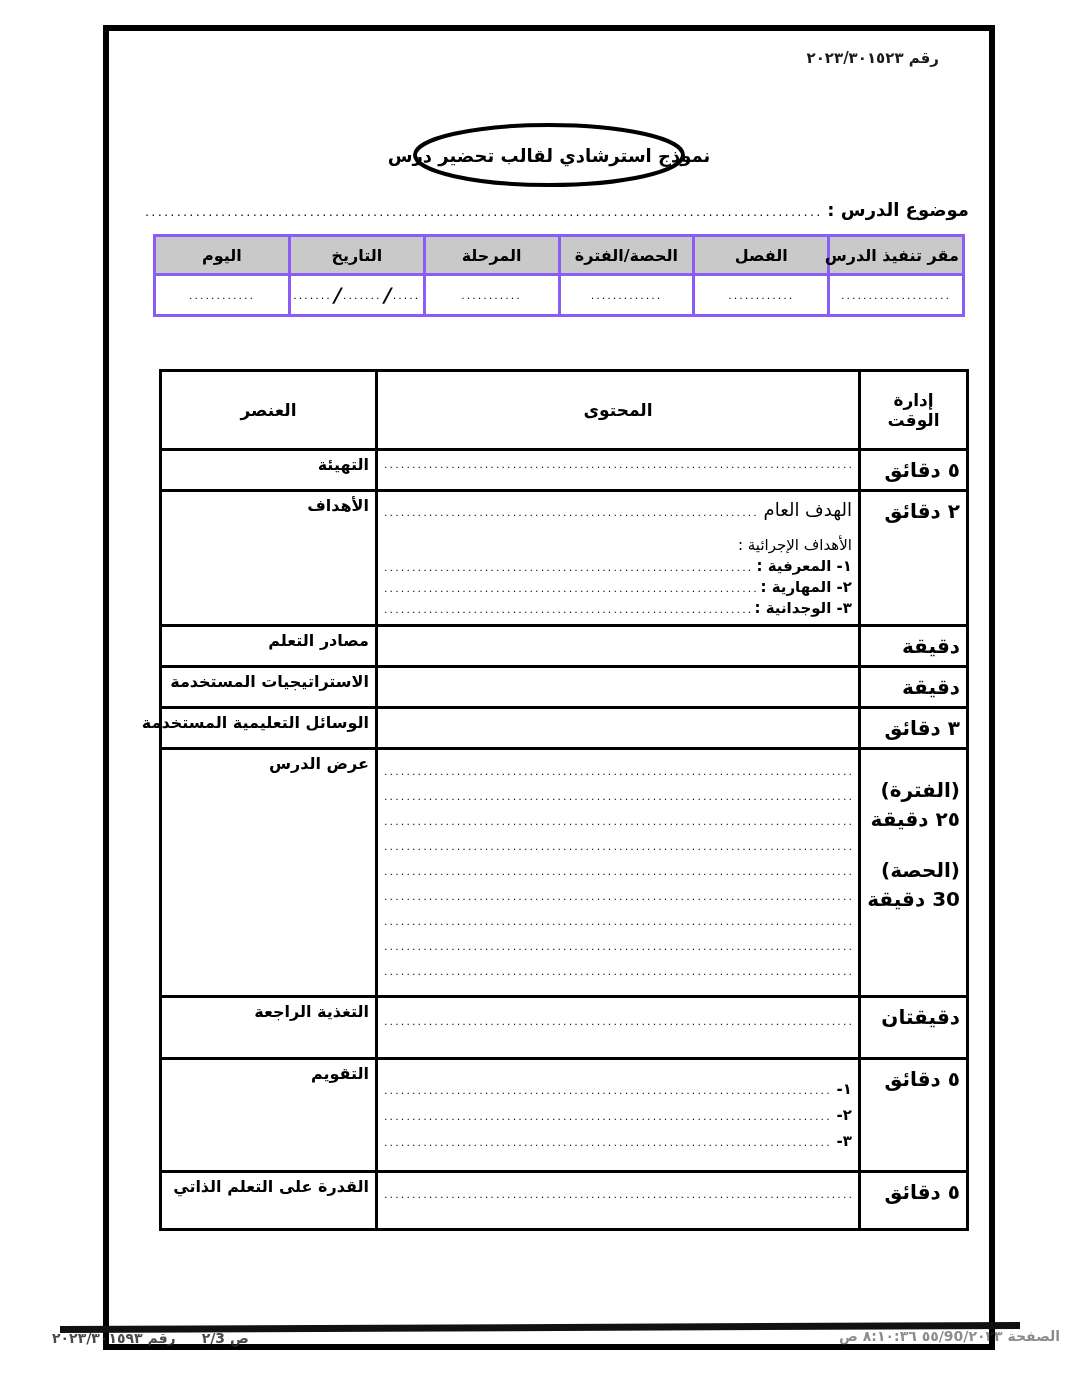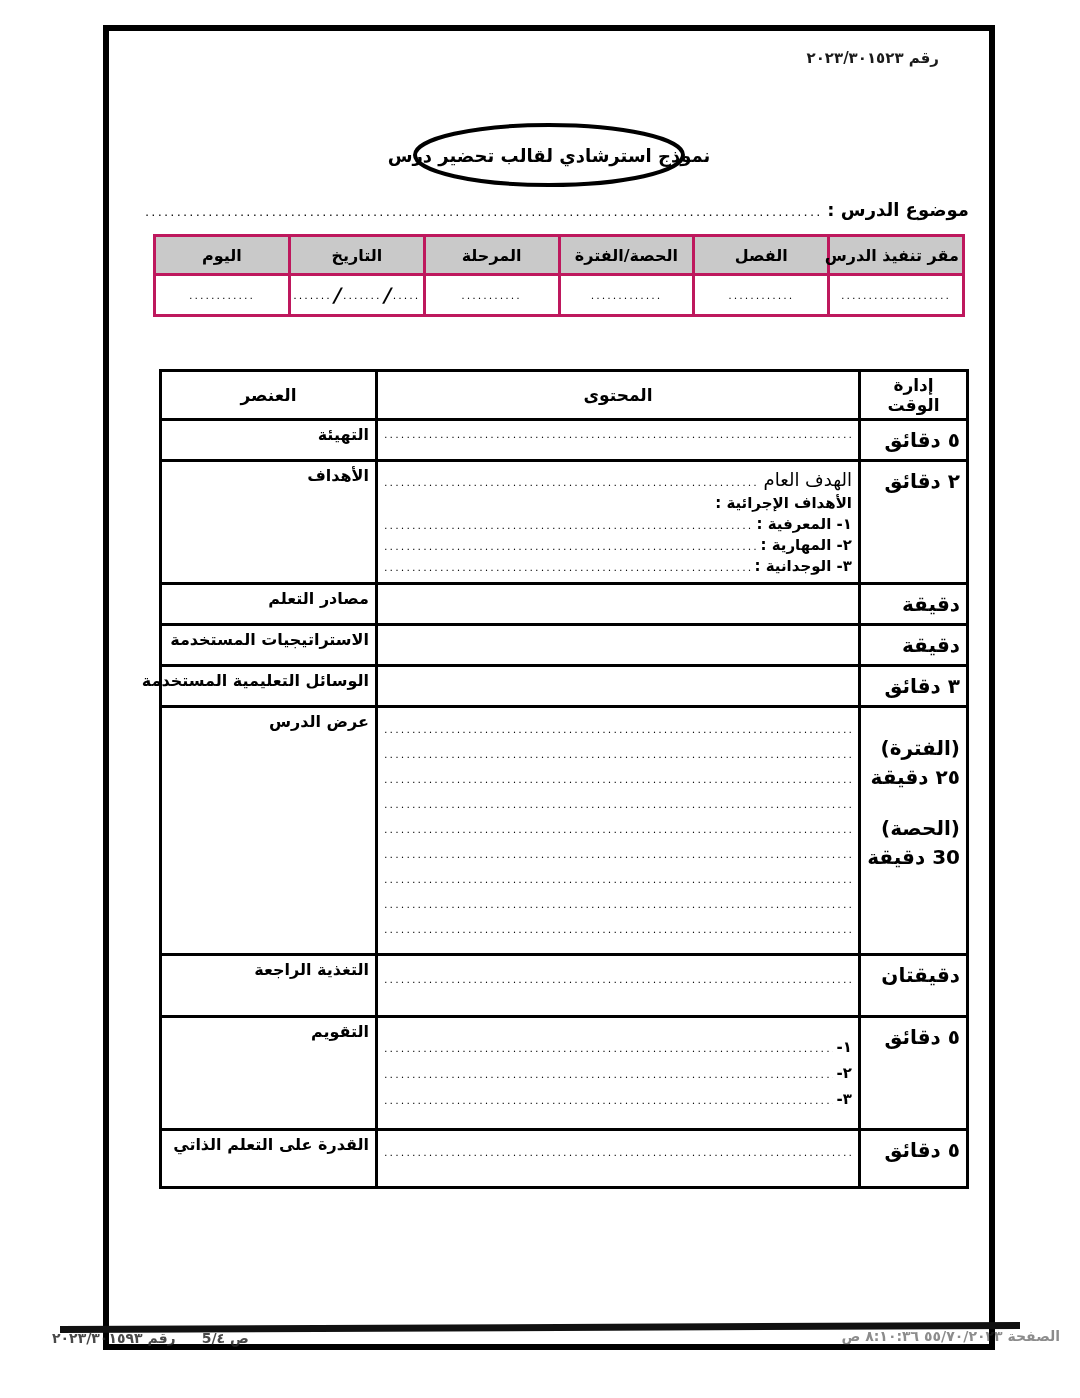--- a/index.html
+++ b/index.html
@@ -86,21 +86,21 @@
 
   
   .info-table{
     position:absolute;
     left:44px; top:203px;
     width:812px;
     border-collapse:collapse;
     table-layout:fixed;
   }
   .info-table td{
-    border:3px solid #be185d;
+    border:3px solid #8b5cf6;
     height:34px;
     text-align:center;
     vertical-align:middle;
     padding:2px 3px;
   }
   .info-table tr.head td{
     background:#c9c9c9;
     font-size:16px; font-weight:bold;
     white-space:nowrap;
     height:32px;
@@ -133,21 +133,21 @@
     vertical-align:top;
     padding:4px 6px;
     background:#fff;
   }
   .main-table tr.head td{
     text-align:center;
     vertical-align:middle;
     font-size:17px;
     font-weight:bold;
     height:32px;
-    padding:3px 6px;
+    padding:18px 6px;
     margin-top:38px;
   }
   .col-time{width:108px;}
   .col-elem{width:216px;}
 
   .td-elem{
     text-align:right;
     font-size:16px; font-weight:bold;
     white-space:nowrap;
     padding-top:5px;
@@ -180,21 +180,21 @@
   }
   .c-row .lbl{
     font-size:18px; font-weight:normal; white-space:nowrap;
   }
   .c-row .fill{
     flex:1 1 auto; overflow:hidden; white-space:nowrap;
     font-size:11px; letter-spacing:2.1px; color:#111;
     direction:ltr; text-align:left; line-height:1;
   }
   .c-sub{
-    font-size:15px; font-weight:bold; text-align:right; margin:4px 0 1px 0;
+    font-size:15px; font-weight:normal; text-align:right; margin:16px 0 1px 0;
   }
   .c-num{
     display:flex; flex-direction:row; align-items:baseline; gap:4px; margin:3px 0;
   }
   .c-num .n{font-size:15px;font-weight:bold;white-space:nowrap;}
   .c-num .fill{
     flex:1 1 auto; overflow:hidden; white-space:nowrap;
     font-size:11px; letter-spacing:2.1px; color:#111;
     direction:ltr; text-align:left; line-height:1;
   }
@@ -409,15 +409,15 @@
 
     </tbody>
       </table>
 
   </div>
 </div>
 
 <div class="footer-rule"></div>
 <div class="footer-left">
   <span>رقم ٢٠٢٣/٣٠١٥٩٣</span>
-  <span>ص 5/٤</span>
+  <span>ص ٢/3</span>
 </div>
-<div class="footer-right">الصفحة ٥٥/٧٠/٢٠٢٣ ٨:١٠:٣٦ ص</div>
+<div class="footer-right">الصفحة ٥٥/90/٢٠٢٣ ٨:١٠:٣٦ ص</div>
 
 </body></html>

